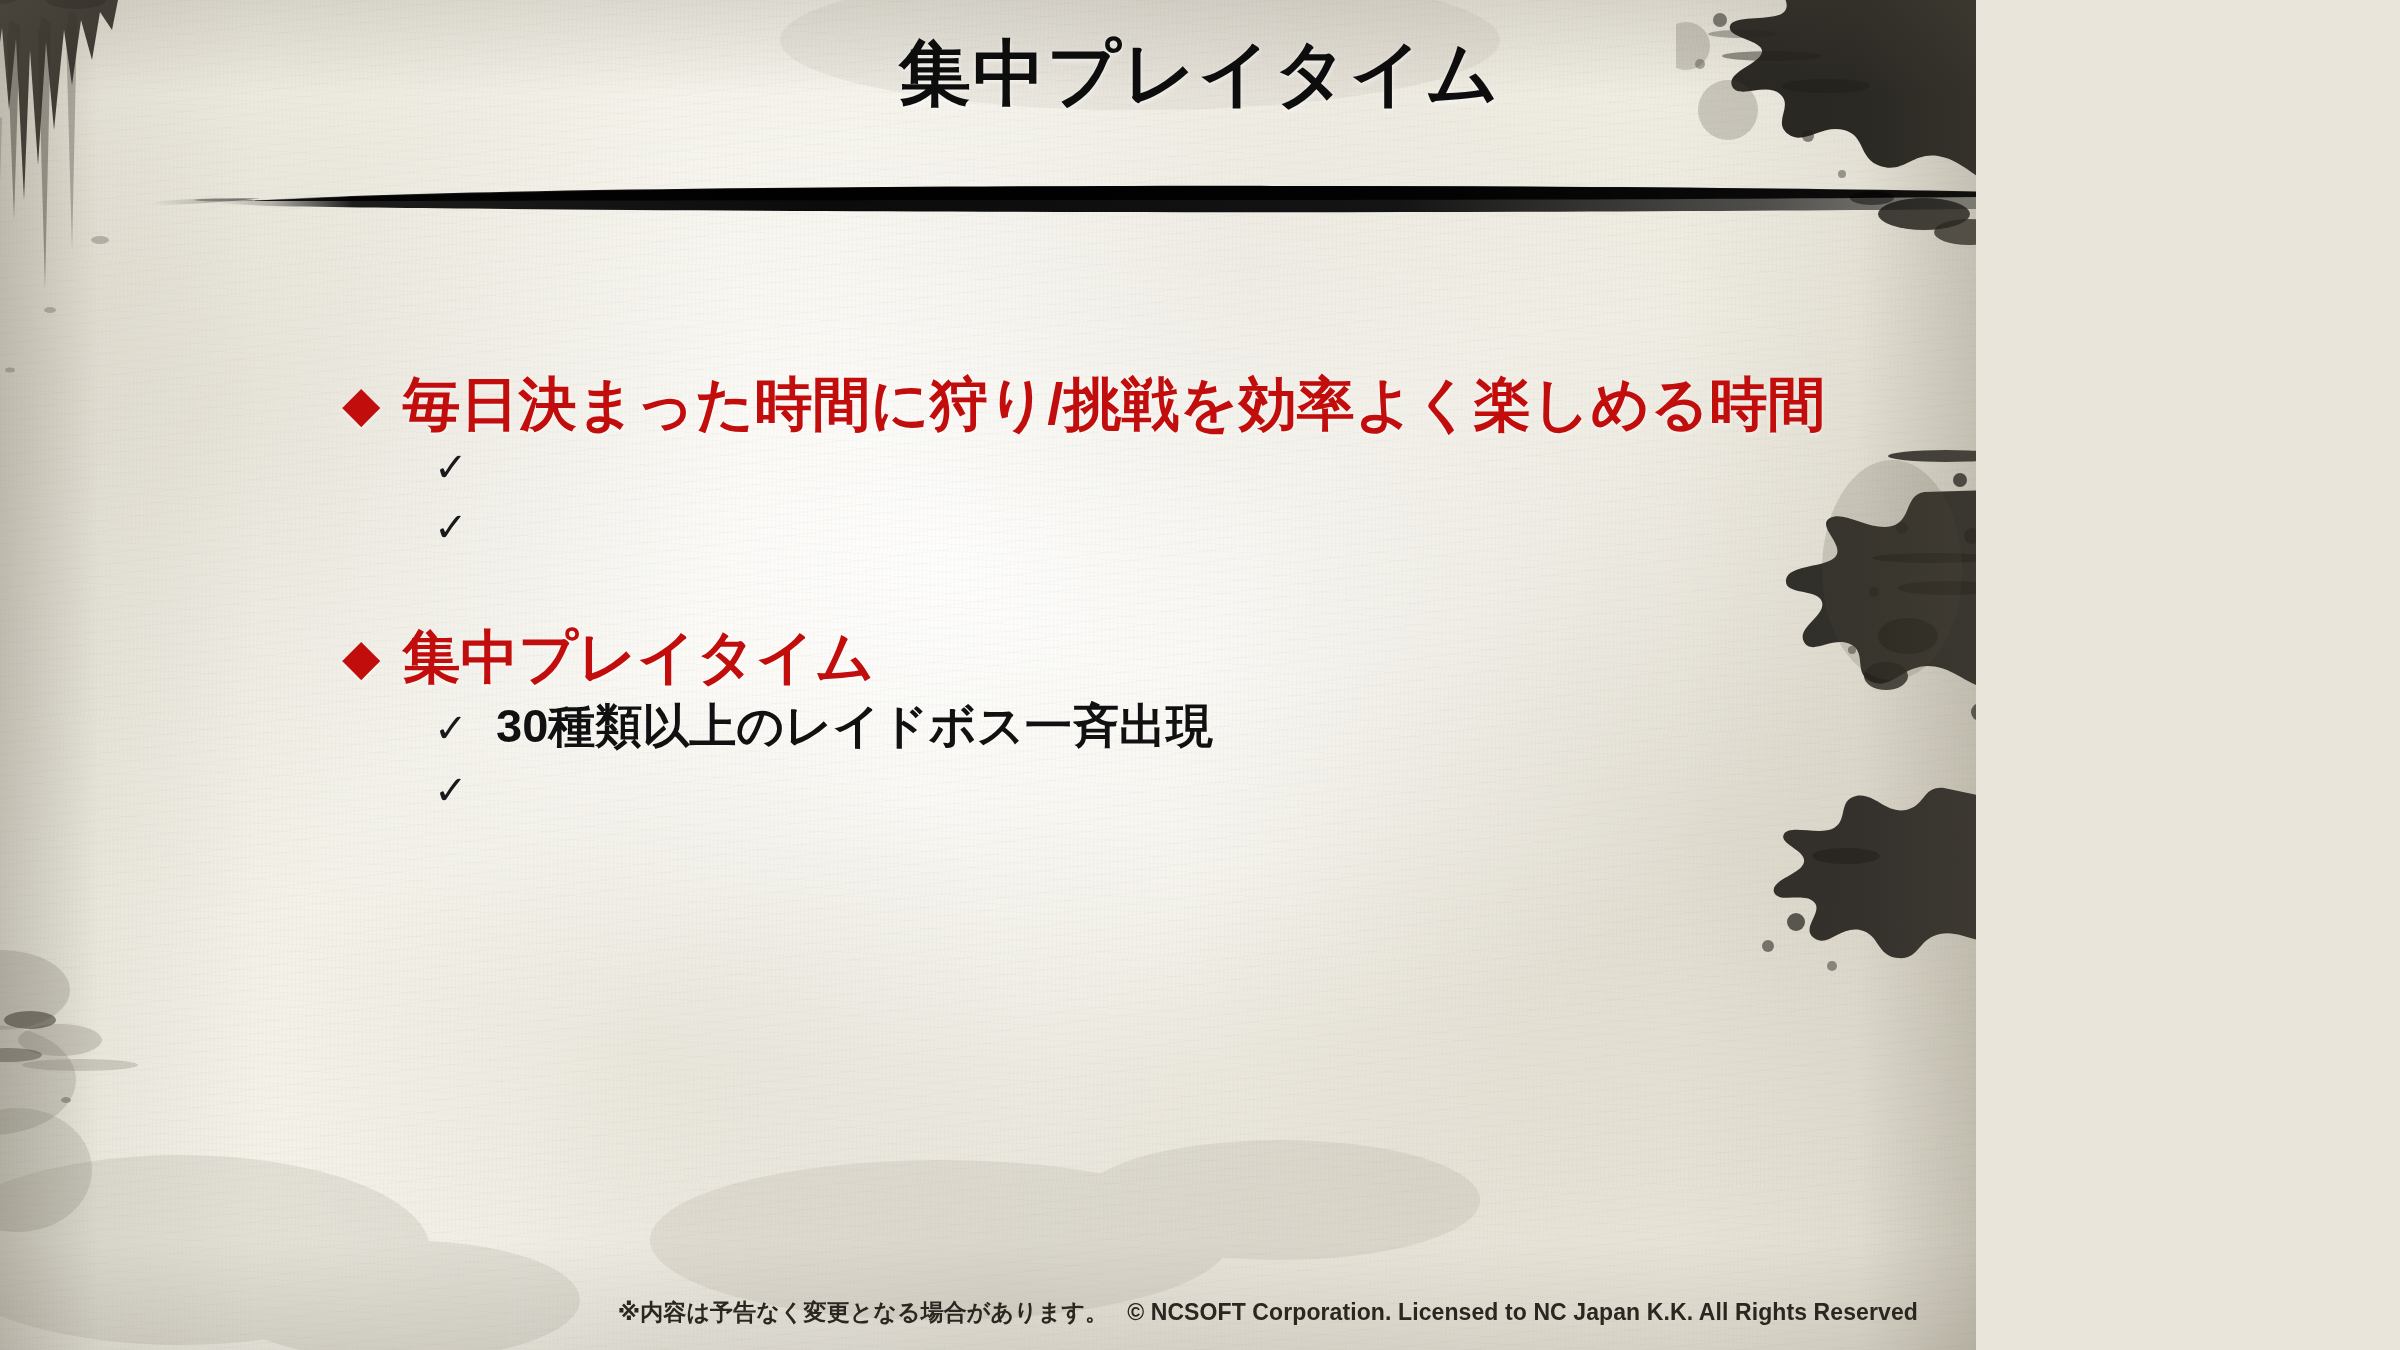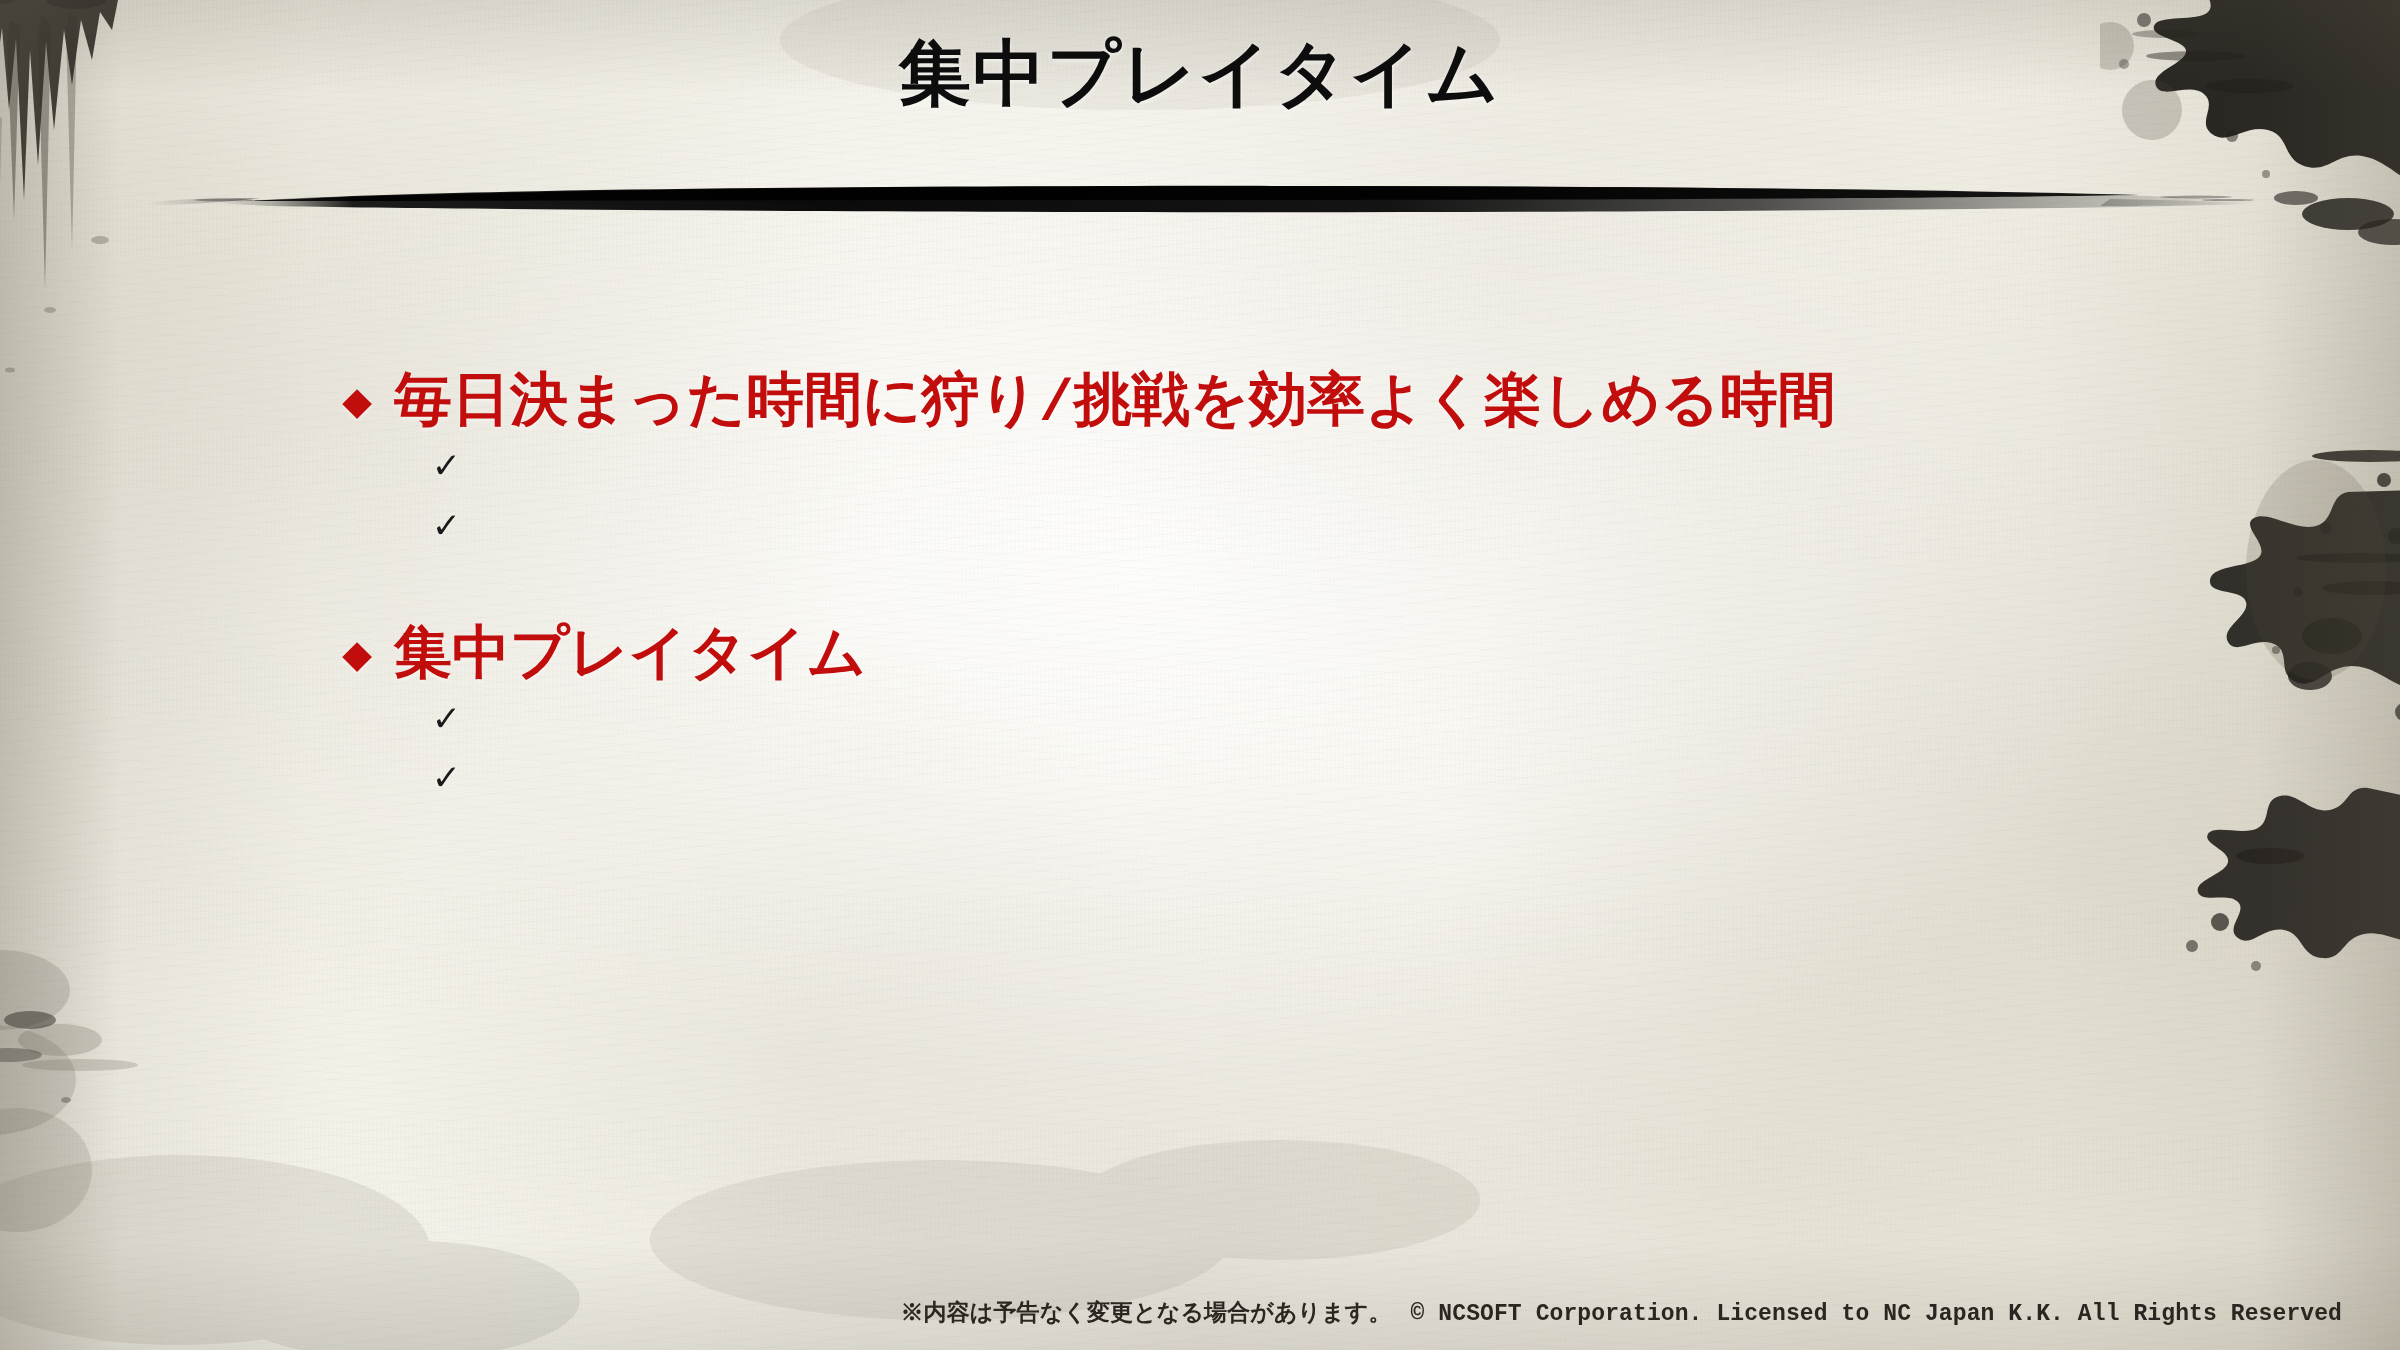--- a/index.html
+++ b/index.html
@@ -5,26 +5,25 @@
   * { margin:0; padding:0; box-sizing:border-box; }
   html, body {
     width:2400px; height:1350px;
     overflow:hidden;
     background:#e9e5da;
     font-family:"Liberation Sans","DejaVu Sans",sans-serif;
   }
 
   .slide {
     position:relative;
-    width:2400px; height:1350px;
+    width:1976px; height:1350px;
     overflow:hidden;
     background:
       radial-gradient(ellipse 70% 55% at 48% 42%, rgba(255,255,255,0.85) 0%, rgba(255,255,255,0.0) 70%),
       linear-gradient(100deg, #efece1 0%, #f3f1e8 22%, #f5f3ec 48%, #efece2 74%, #e8e4d7 100%);
-    font-family: Liberation Mono, monospace;
   }
 
   
   .paper-grain {
     position:absolute; inset:0;
     pointer-events:none;
     opacity:.55;
     background-image:
       repeating-linear-gradient(91deg, rgba(150,142,122,0.055) 0px, rgba(150,142,122,0.055) 1px, rgba(0,0,0,0) 1px, rgba(0,0,0,0) 4px),
       repeating-linear-gradient(3deg, rgba(140,132,112,0.05) 0px, rgba(140,132,112,0.05) 1px, rgba(0,0,0,0) 1px, rgba(0,0,0,0) 7px),
@@ -308,20 +307,21 @@
       </div>
     </div>
 
     <div class="group">
       <div class="headline">
         <span class="diamond">◆</span>
         <span>集中プレイタイム</span>
       </div>
       <div class="subitem">
         <span class="check">✓</span>
+        <span>30種類以上のレイドボス一斉出現</span>
       </div>
       <div class="subitem">
         <span class="check">✓</span>
       </div>
     </div>
 
   </div>
 
   <div class="footer">
     <span class="fnote">※内容は予告なく変更となる場合があります。</span><span>© NCSOFT Corporation. Licensed to NC Japan K.K. All Rights Reserved</span>

